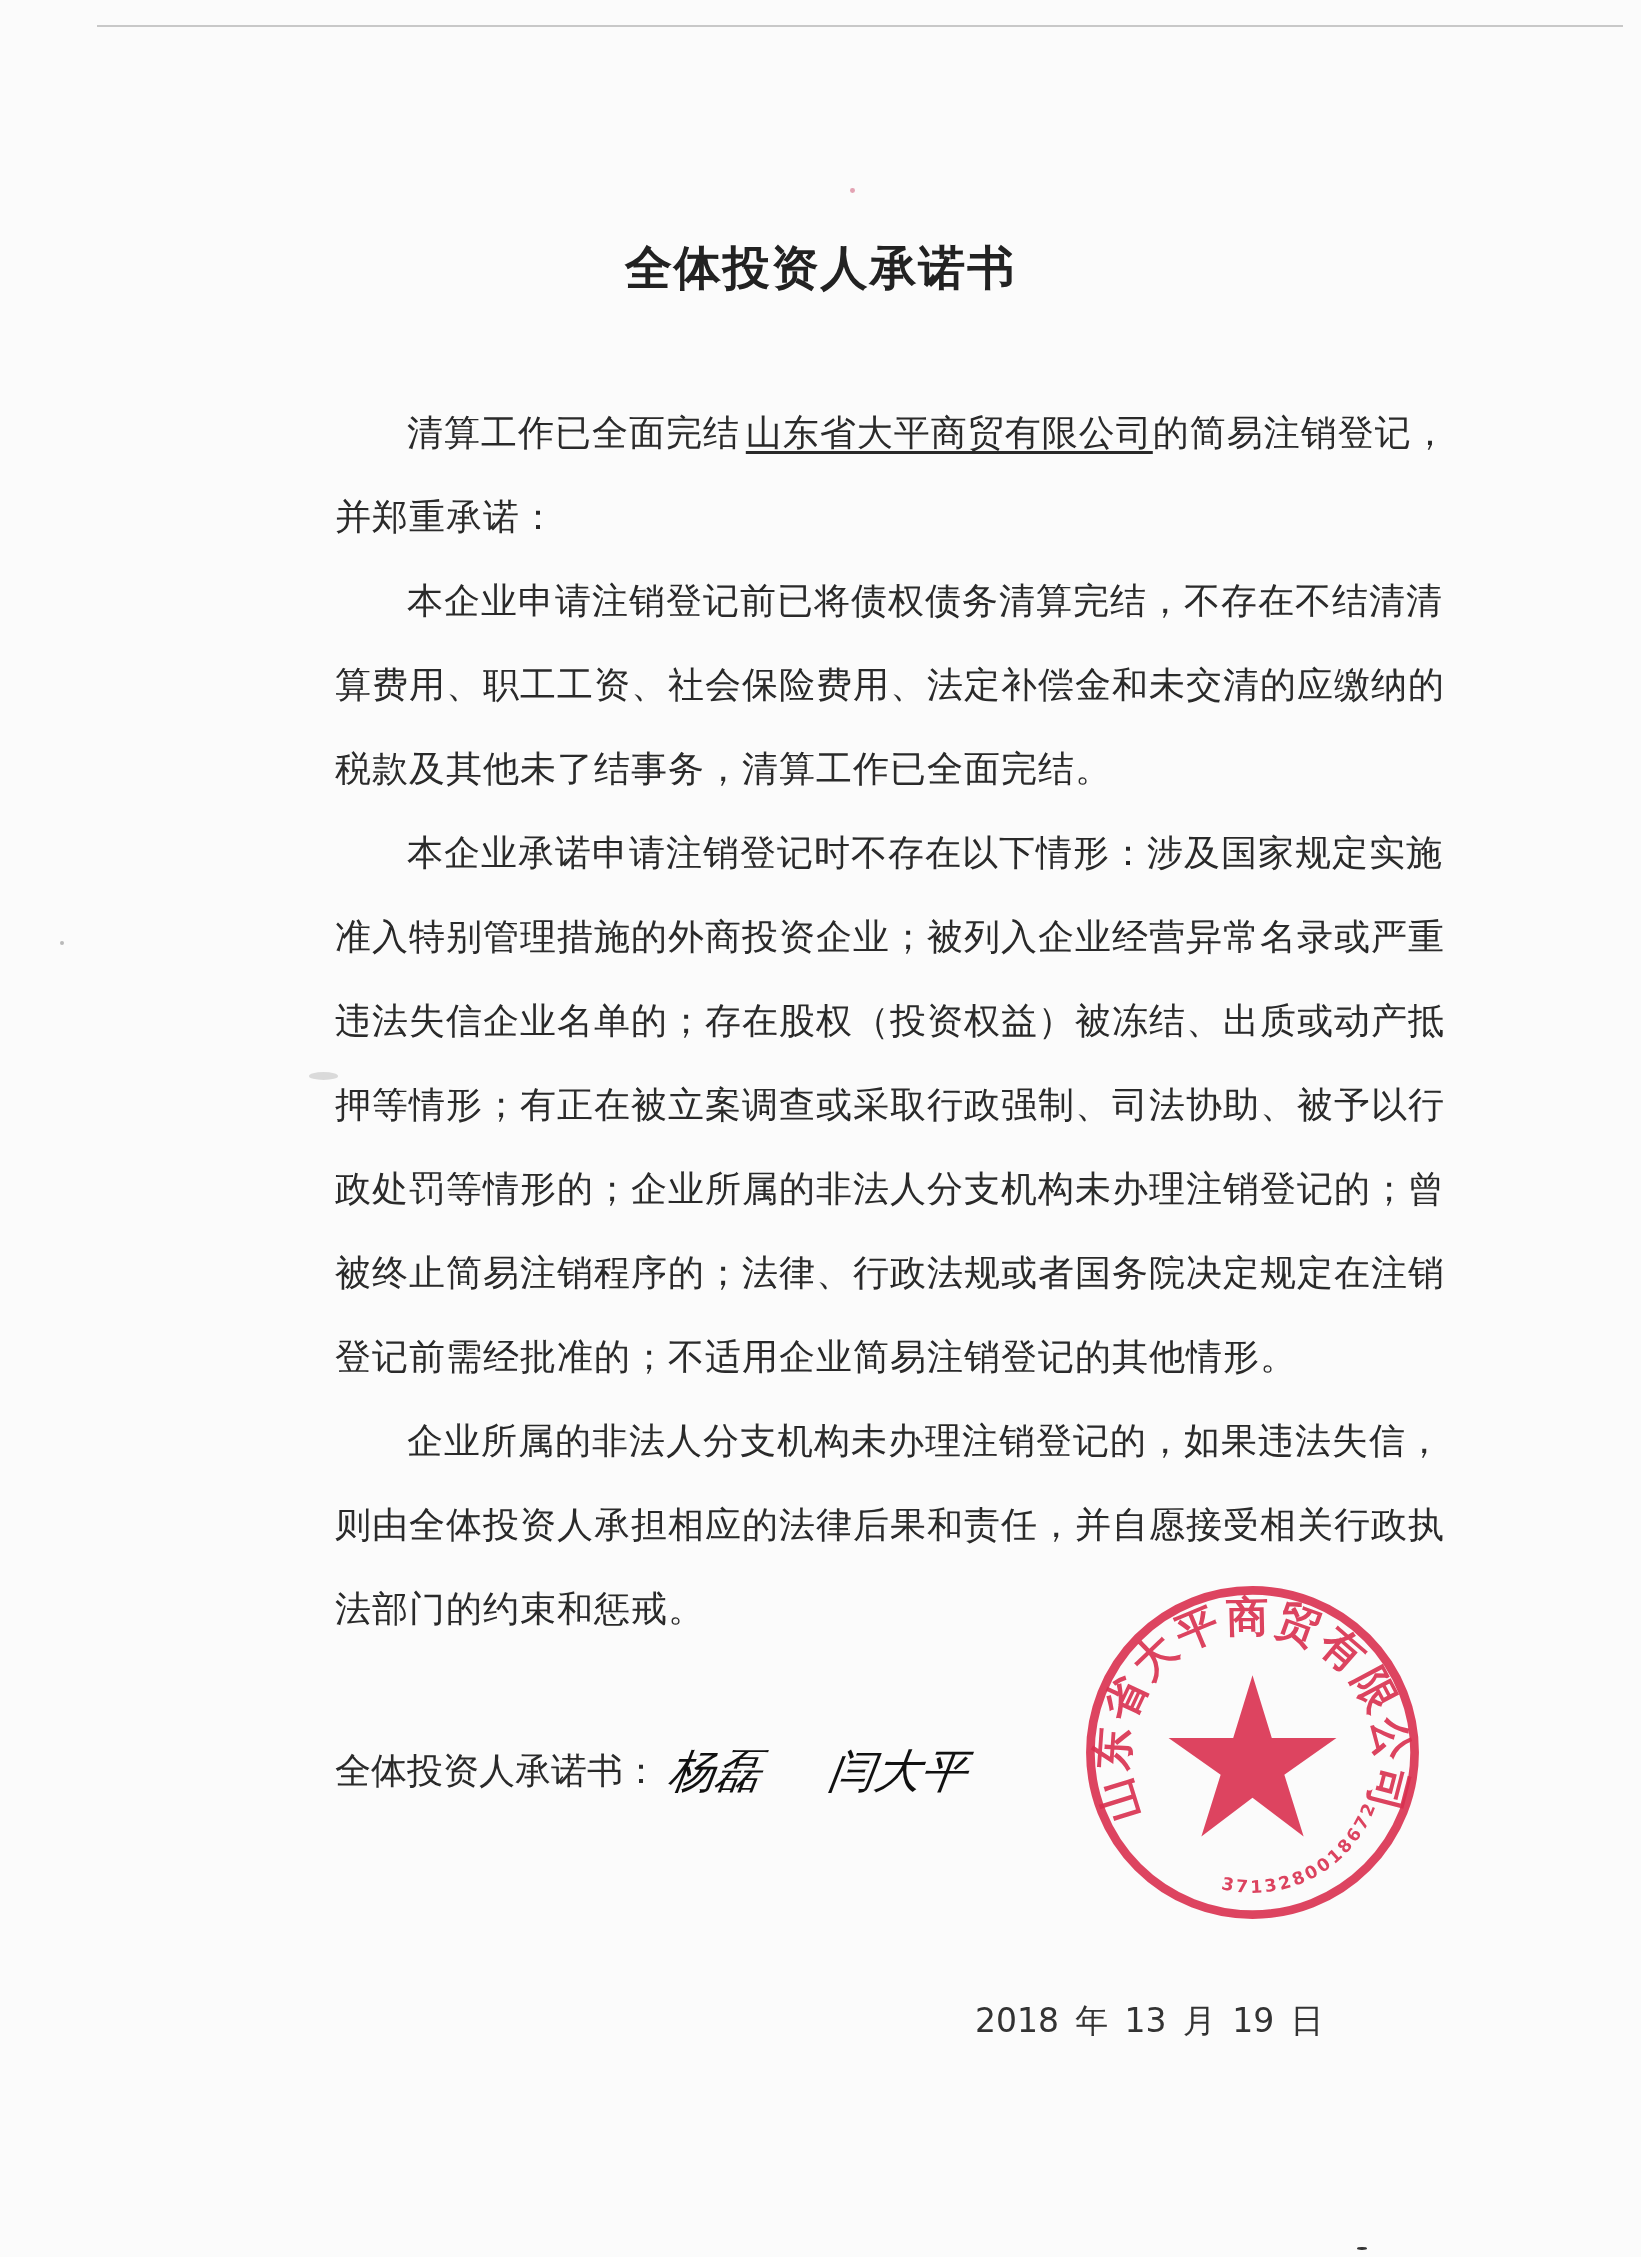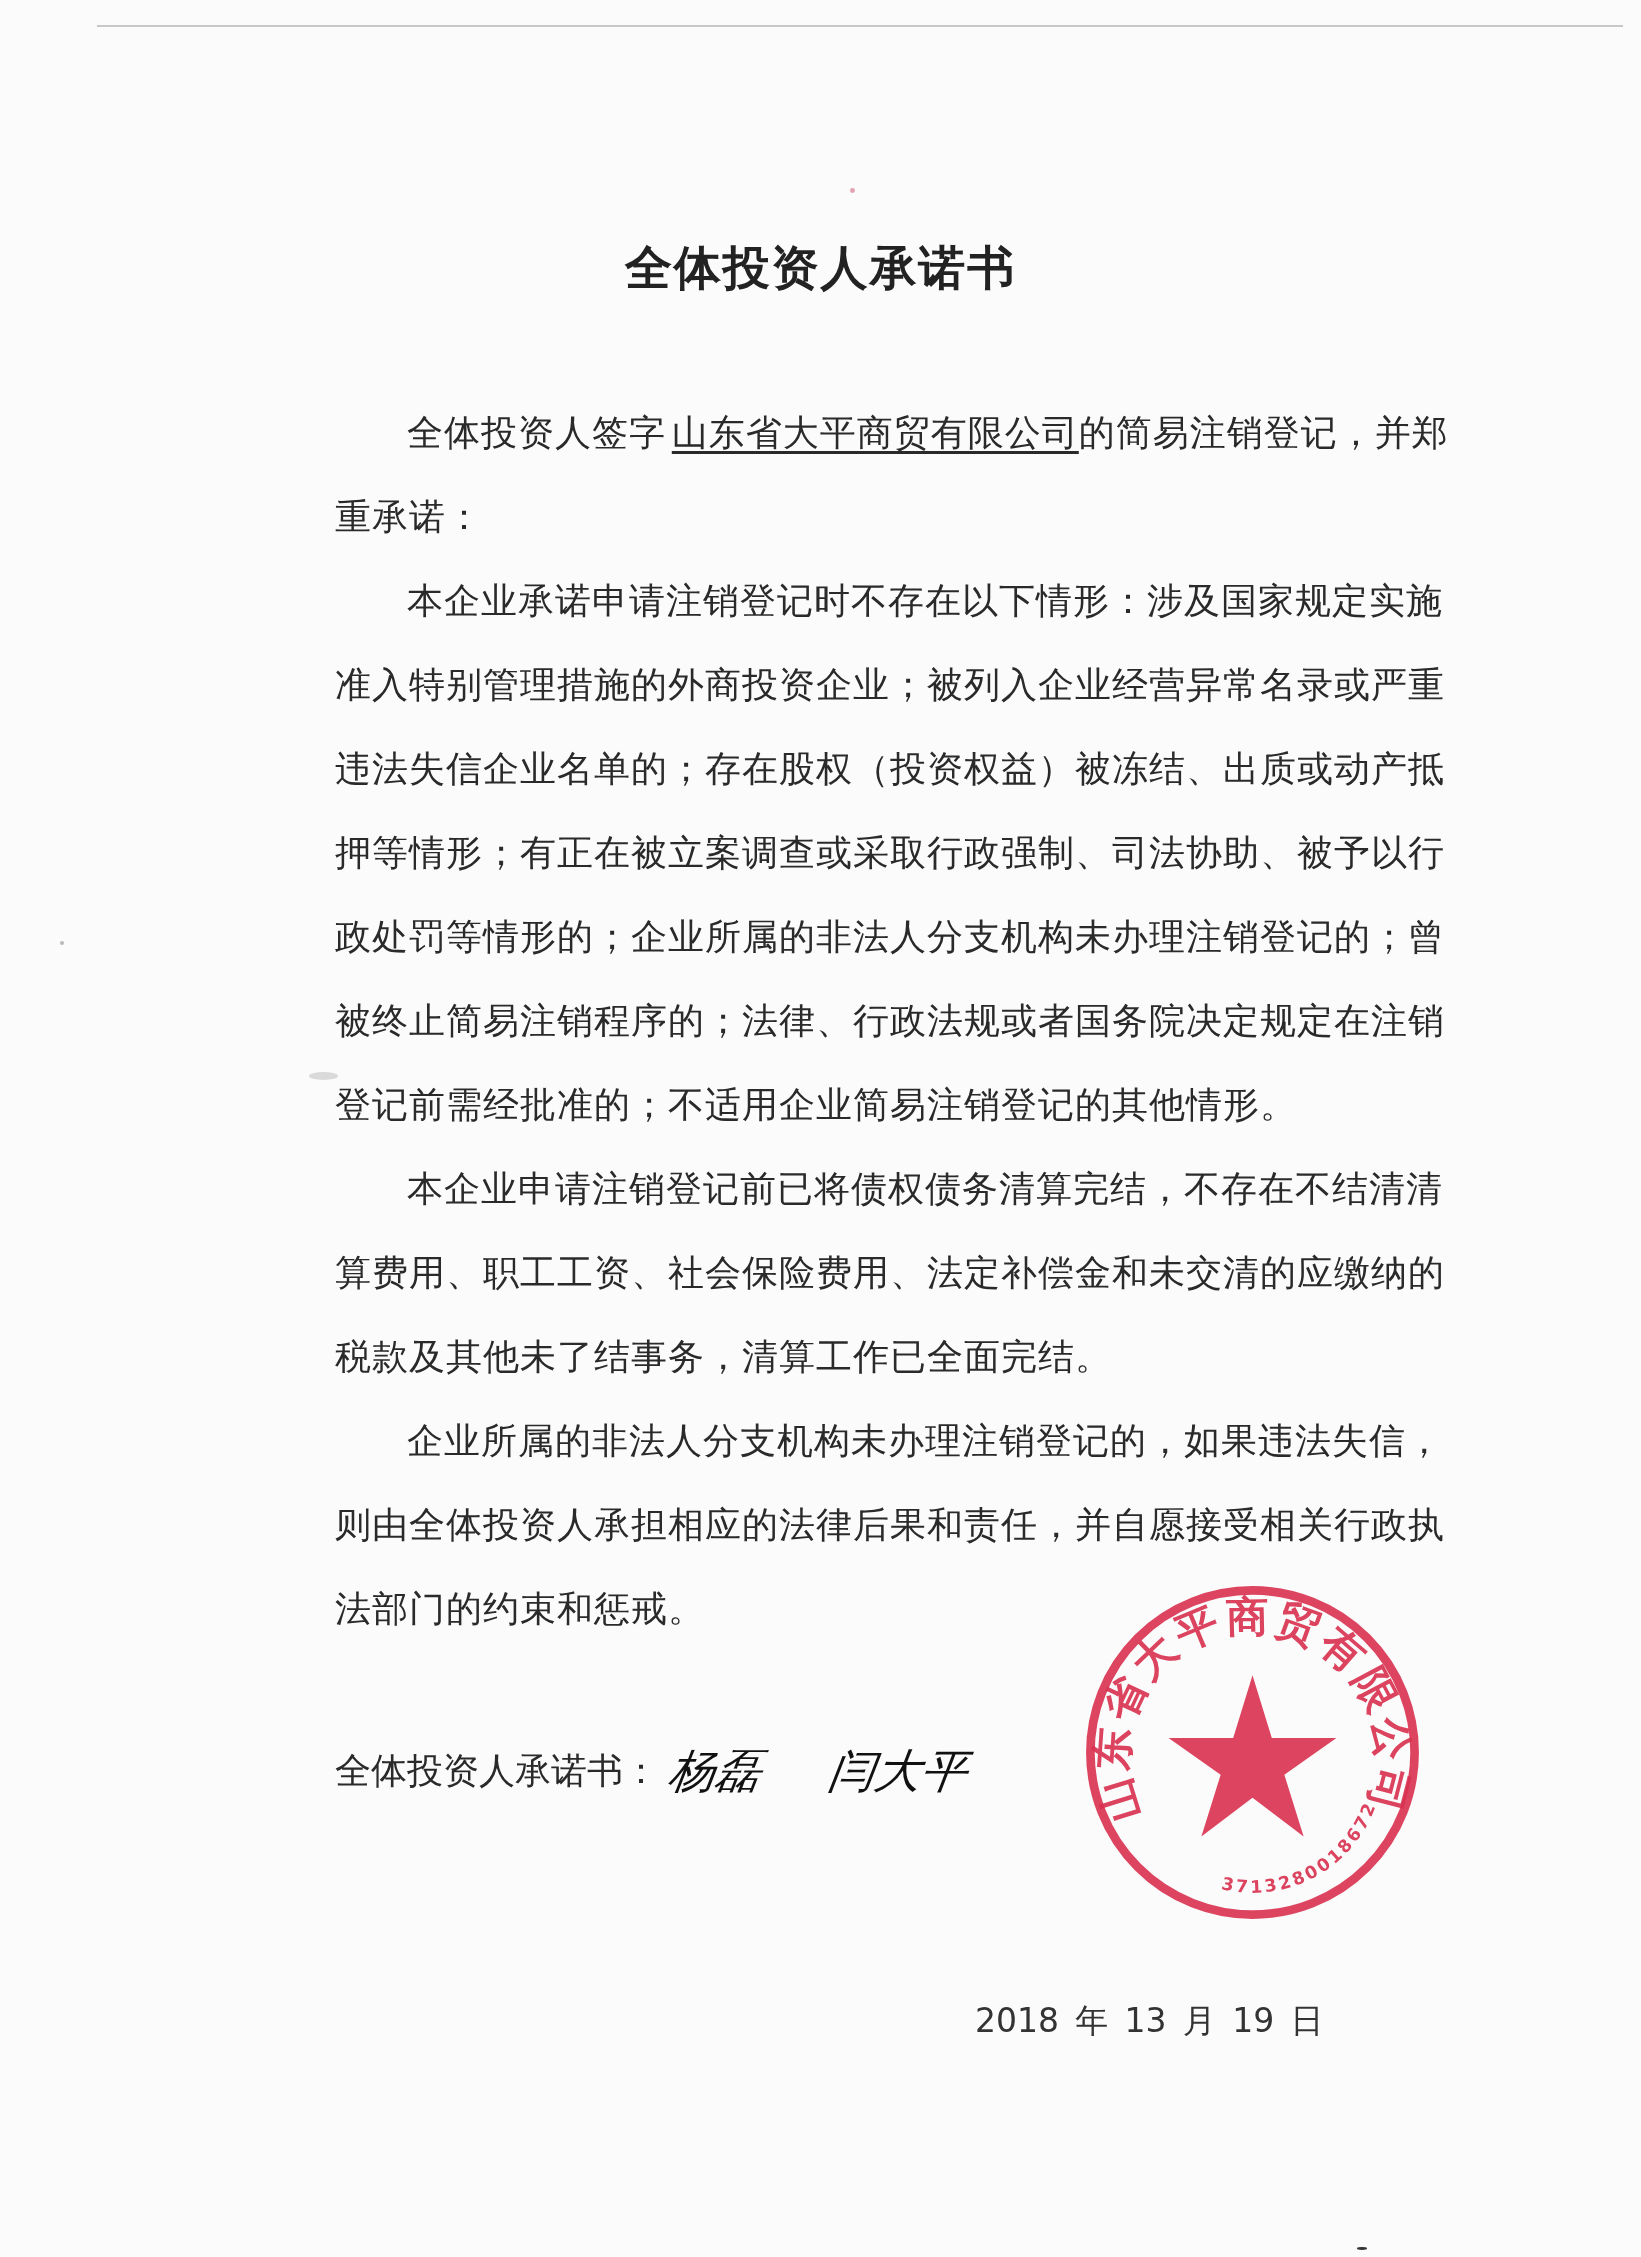--- a/index.html
+++ b/index.html
@@ -49,23 +49,23 @@
 
 <div class="page-top-line"></div>
 <div class="scan-noise" style="left:850px;top:188px;width:4.8px;height:4.8px;background:#e3a3b3;"></div>
 <div class="scan-noise" style="left:60px;top:941px;width:3.9px;height:3.9px;"></div>
 <div class="scan-noise" style="left:309px;top:1072px;width:29px;height:7.7px;opacity:.5;"></div>
 <div class="scan-noise" style="left:1357px;top:2247px;width:9.7px;height:2.9px;background:#333;"></div>
 
 <div class="title">全体投资人承诺书</div>
 
 <div class="body-text" style="top:391px;">
-  <p class="para"><span>全体投资人签字</span><span class="company-underline">山东省大平商贸有限公司</span><span>的简易注销登记，并郑重承诺：</span></p>
+  <p class="para"><span>清算工作已全面完结</span><span class="company-underline">山东省大平商贸有限公司</span><span>的简易注销登记，并郑重承诺：</span></p>
+  <p class="para">本企业申请注销登记前已将债权债务清算完结，不存在不结清清算费用、职工工资、社会保险费用、法定补偿金和未交清的应缴纳的税款及其他未了结事务，清算工作已全面完结。</p>
   <p class="para">本企业承诺申请注销登记时不存在以下情形：涉及国家规定实施准入特别管理措施的外商投资企业；被列入企业经营异常名录或严重违法失信企业名单的；存在股权（投资权益）被冻结、出质或动产抵押等情形；有正在被立案调查或采取行政强制、司法协助、被予以行政处罚等情形的；企业所属的非法人分支机构未办理注销登记的；曾被终止简易注销程序的；法律、行政法规或者国务院决定规定在注销登记前需经批准的；不适用企业简易注销登记的其他情形。</p>
-  <p class="para">本企业申请注销登记前已将债权债务清算完结，不存在不结清清算费用、职工工资、社会保险费用、法定补偿金和未交清的应缴纳的税款及其他未了结事务，清算工作已全面完结。</p>
   <p class="para">企业所属的非法人分支机构未办理注销登记的，如果违法失信，则由全体投资人承担相应的法律后果和责任，并自愿接受相关行政执法部门的约束和惩戒。</p>
 </div>
 
 <div class="sig-row">
   <span>全体投资人承诺书：</span>
   <span class="signature">杨磊</span>
   <span class="signature second">闫大平</span>
 </div>
 
 <svg class="stamp" viewBox="0 0 370 370">

